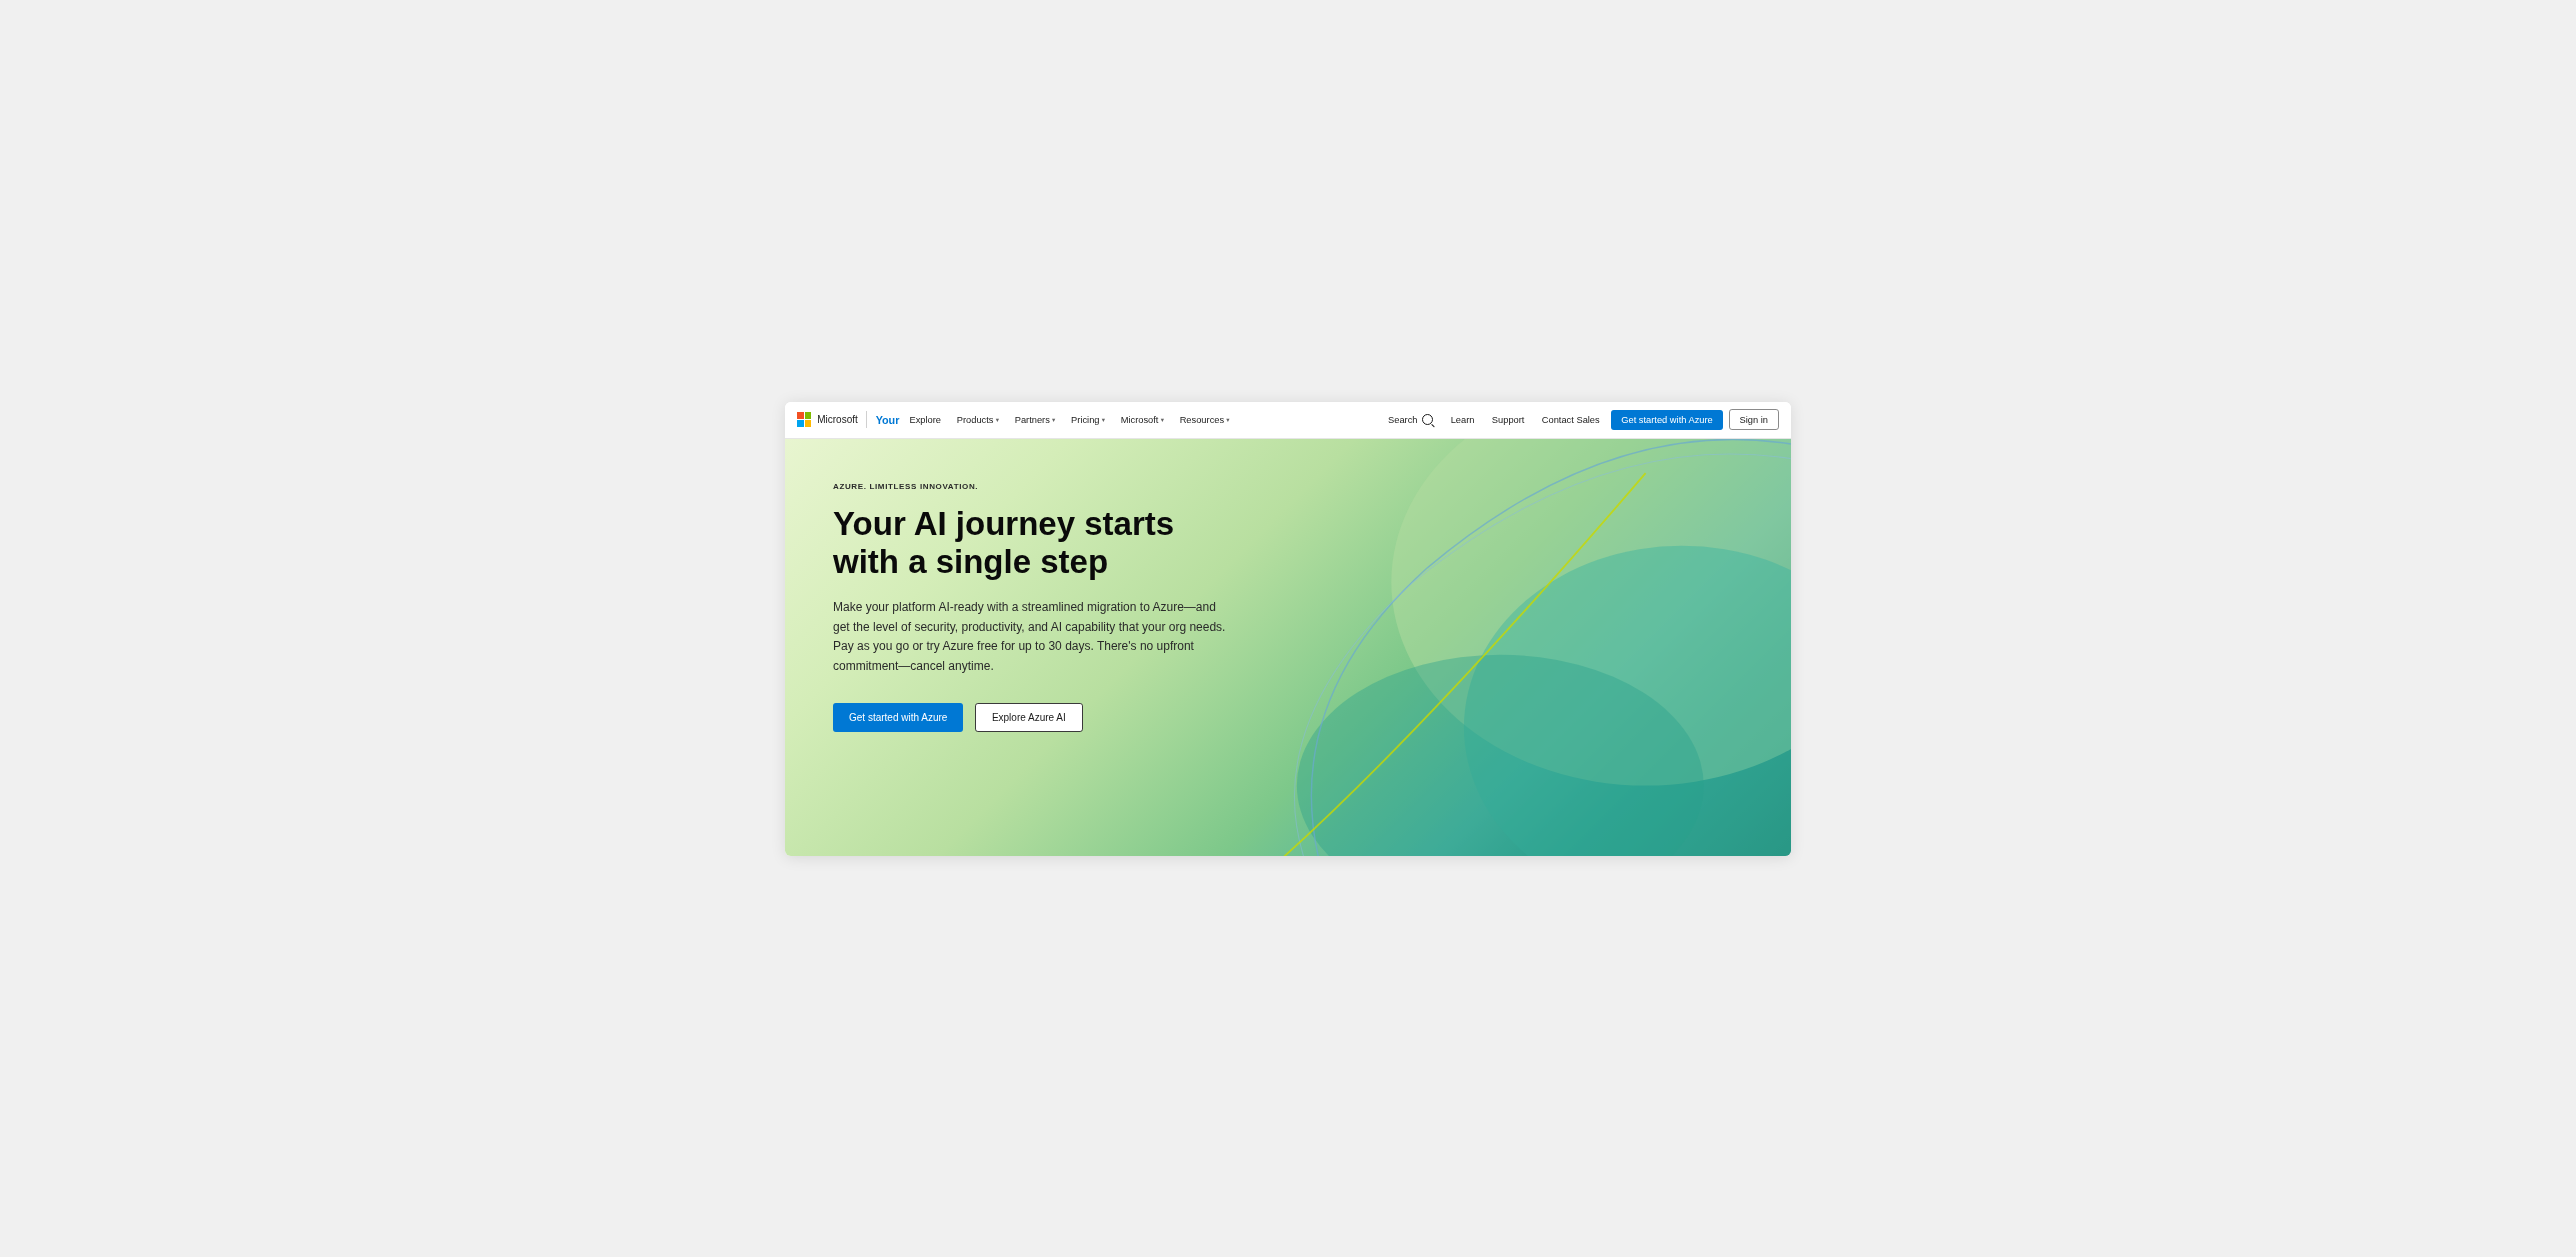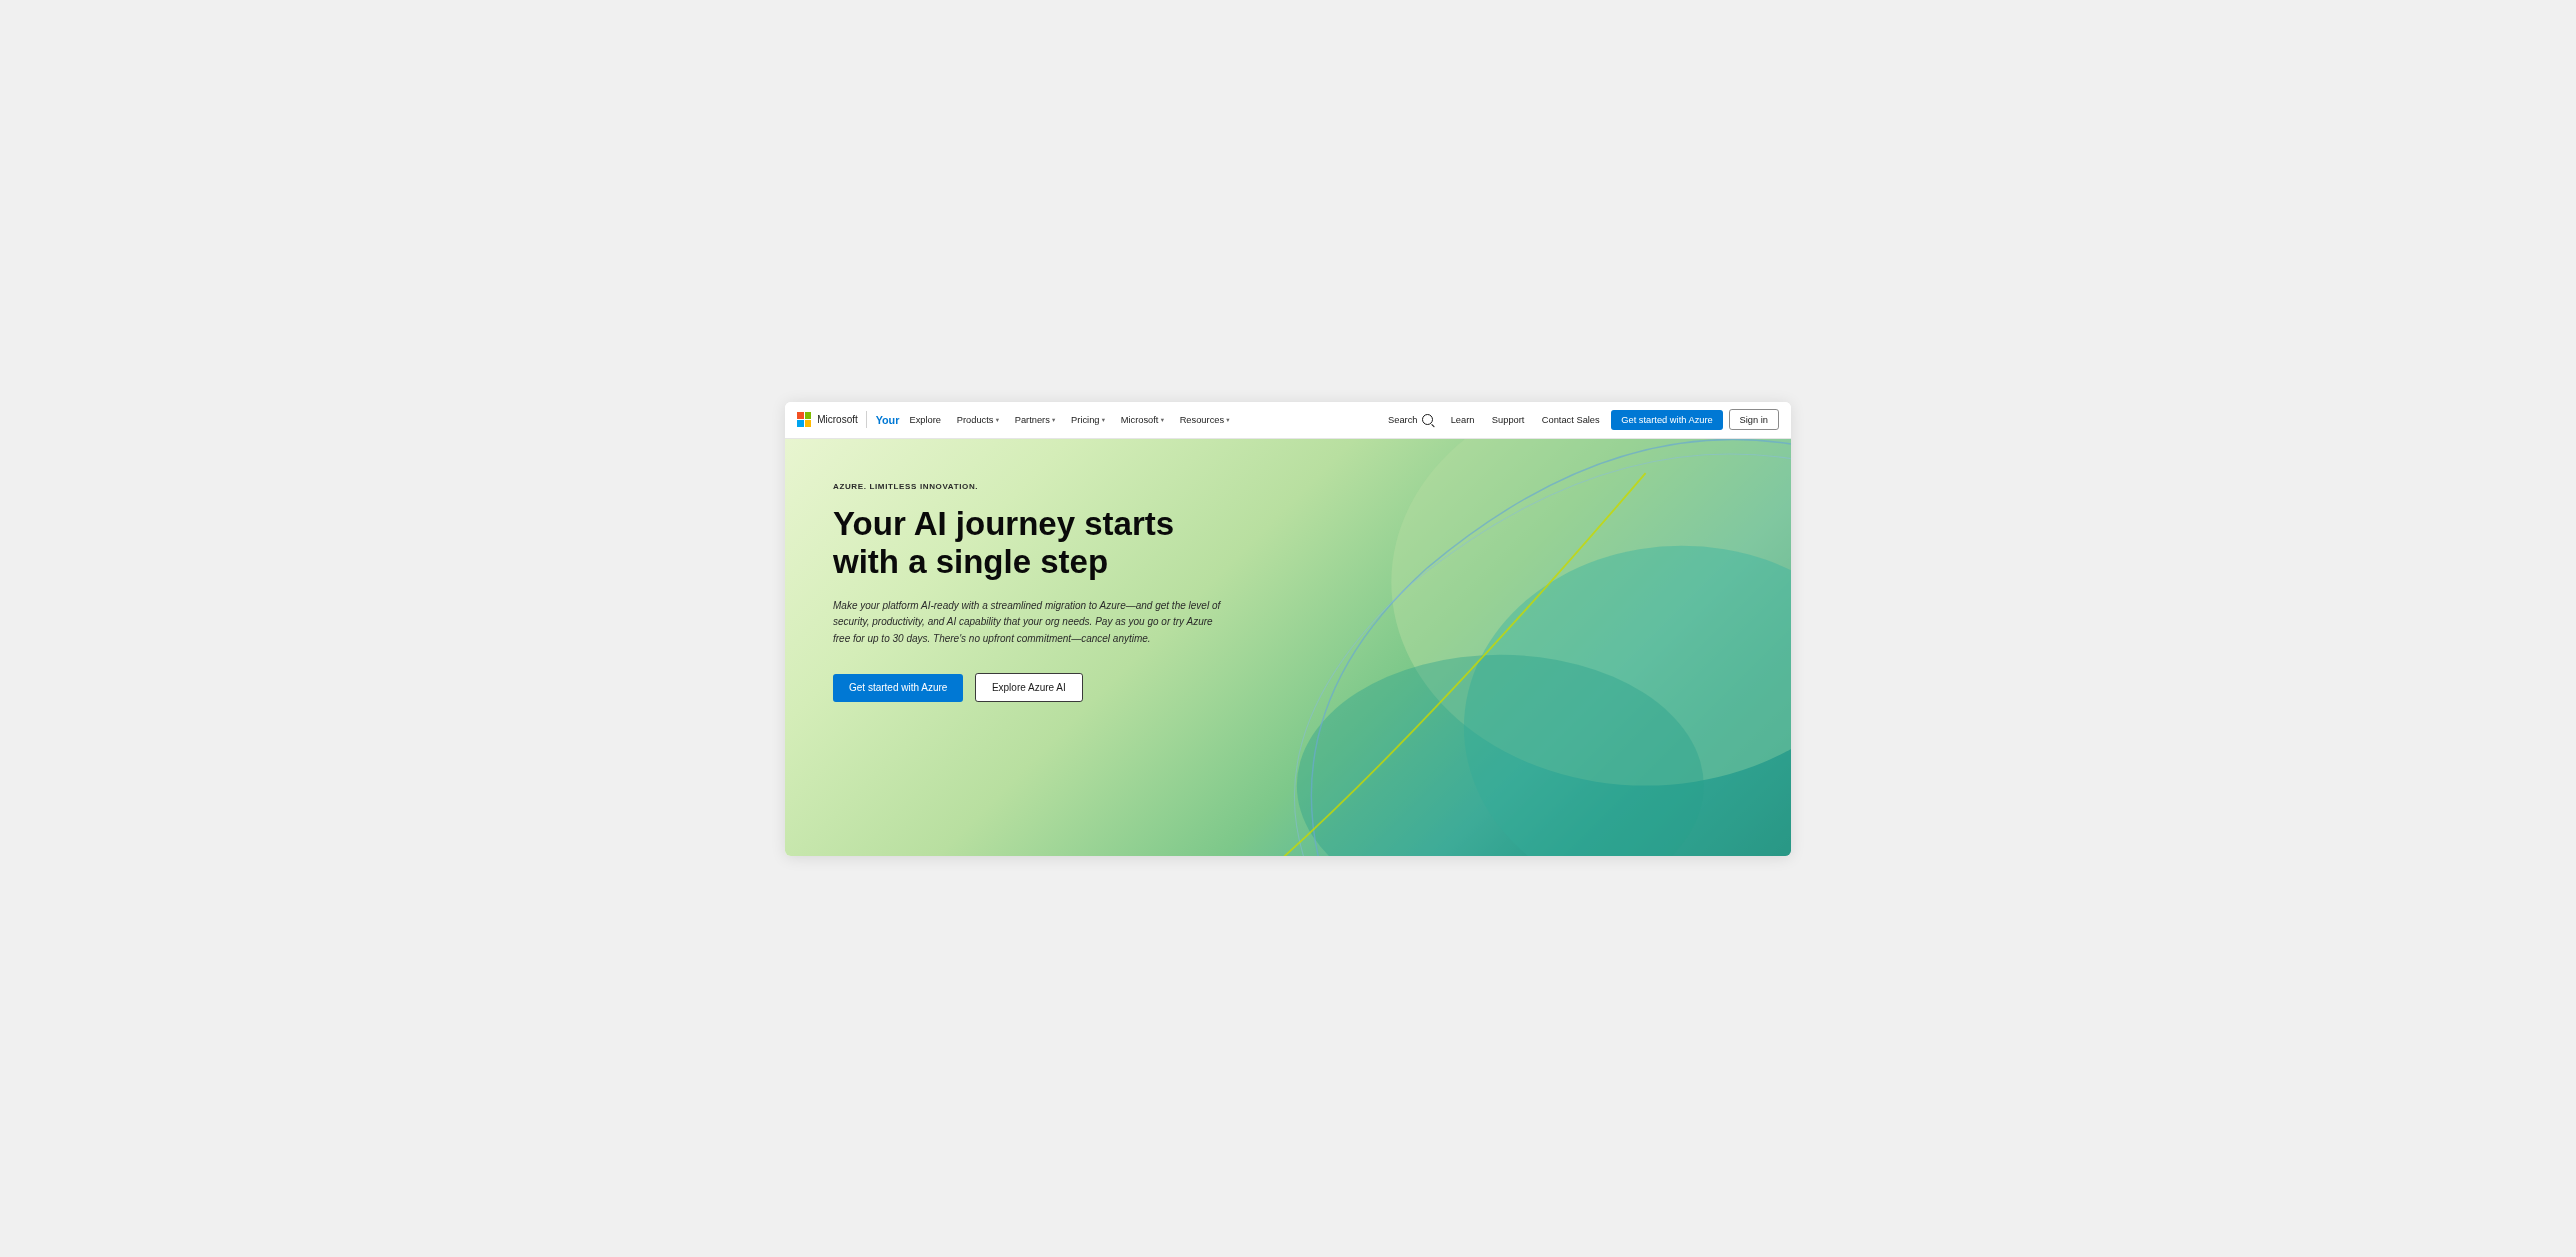--- a/index.html
+++ b/index.html
@@ -217,26 +217,25 @@
 
     .hero-title {
       font-size: 33px;
       font-weight: 700;
       color: #0a0a0a;
       line-height: 1.15;
       margin-bottom: 17px;
     }
 
     .hero-description {
-      font-size: 10px;
+      font-size: 12px;
       color: #2a2a2a;
       line-height: 1.65;
       margin-bottom: 26px;
       max-width: 403px;
-      font-style: italic;
     }
 
     .hero-buttons {
       display: flex;
       align-items: center;
       gap: 11.5px;
     }
 
     .hero-btn-primary {
       background: #0078d4;

